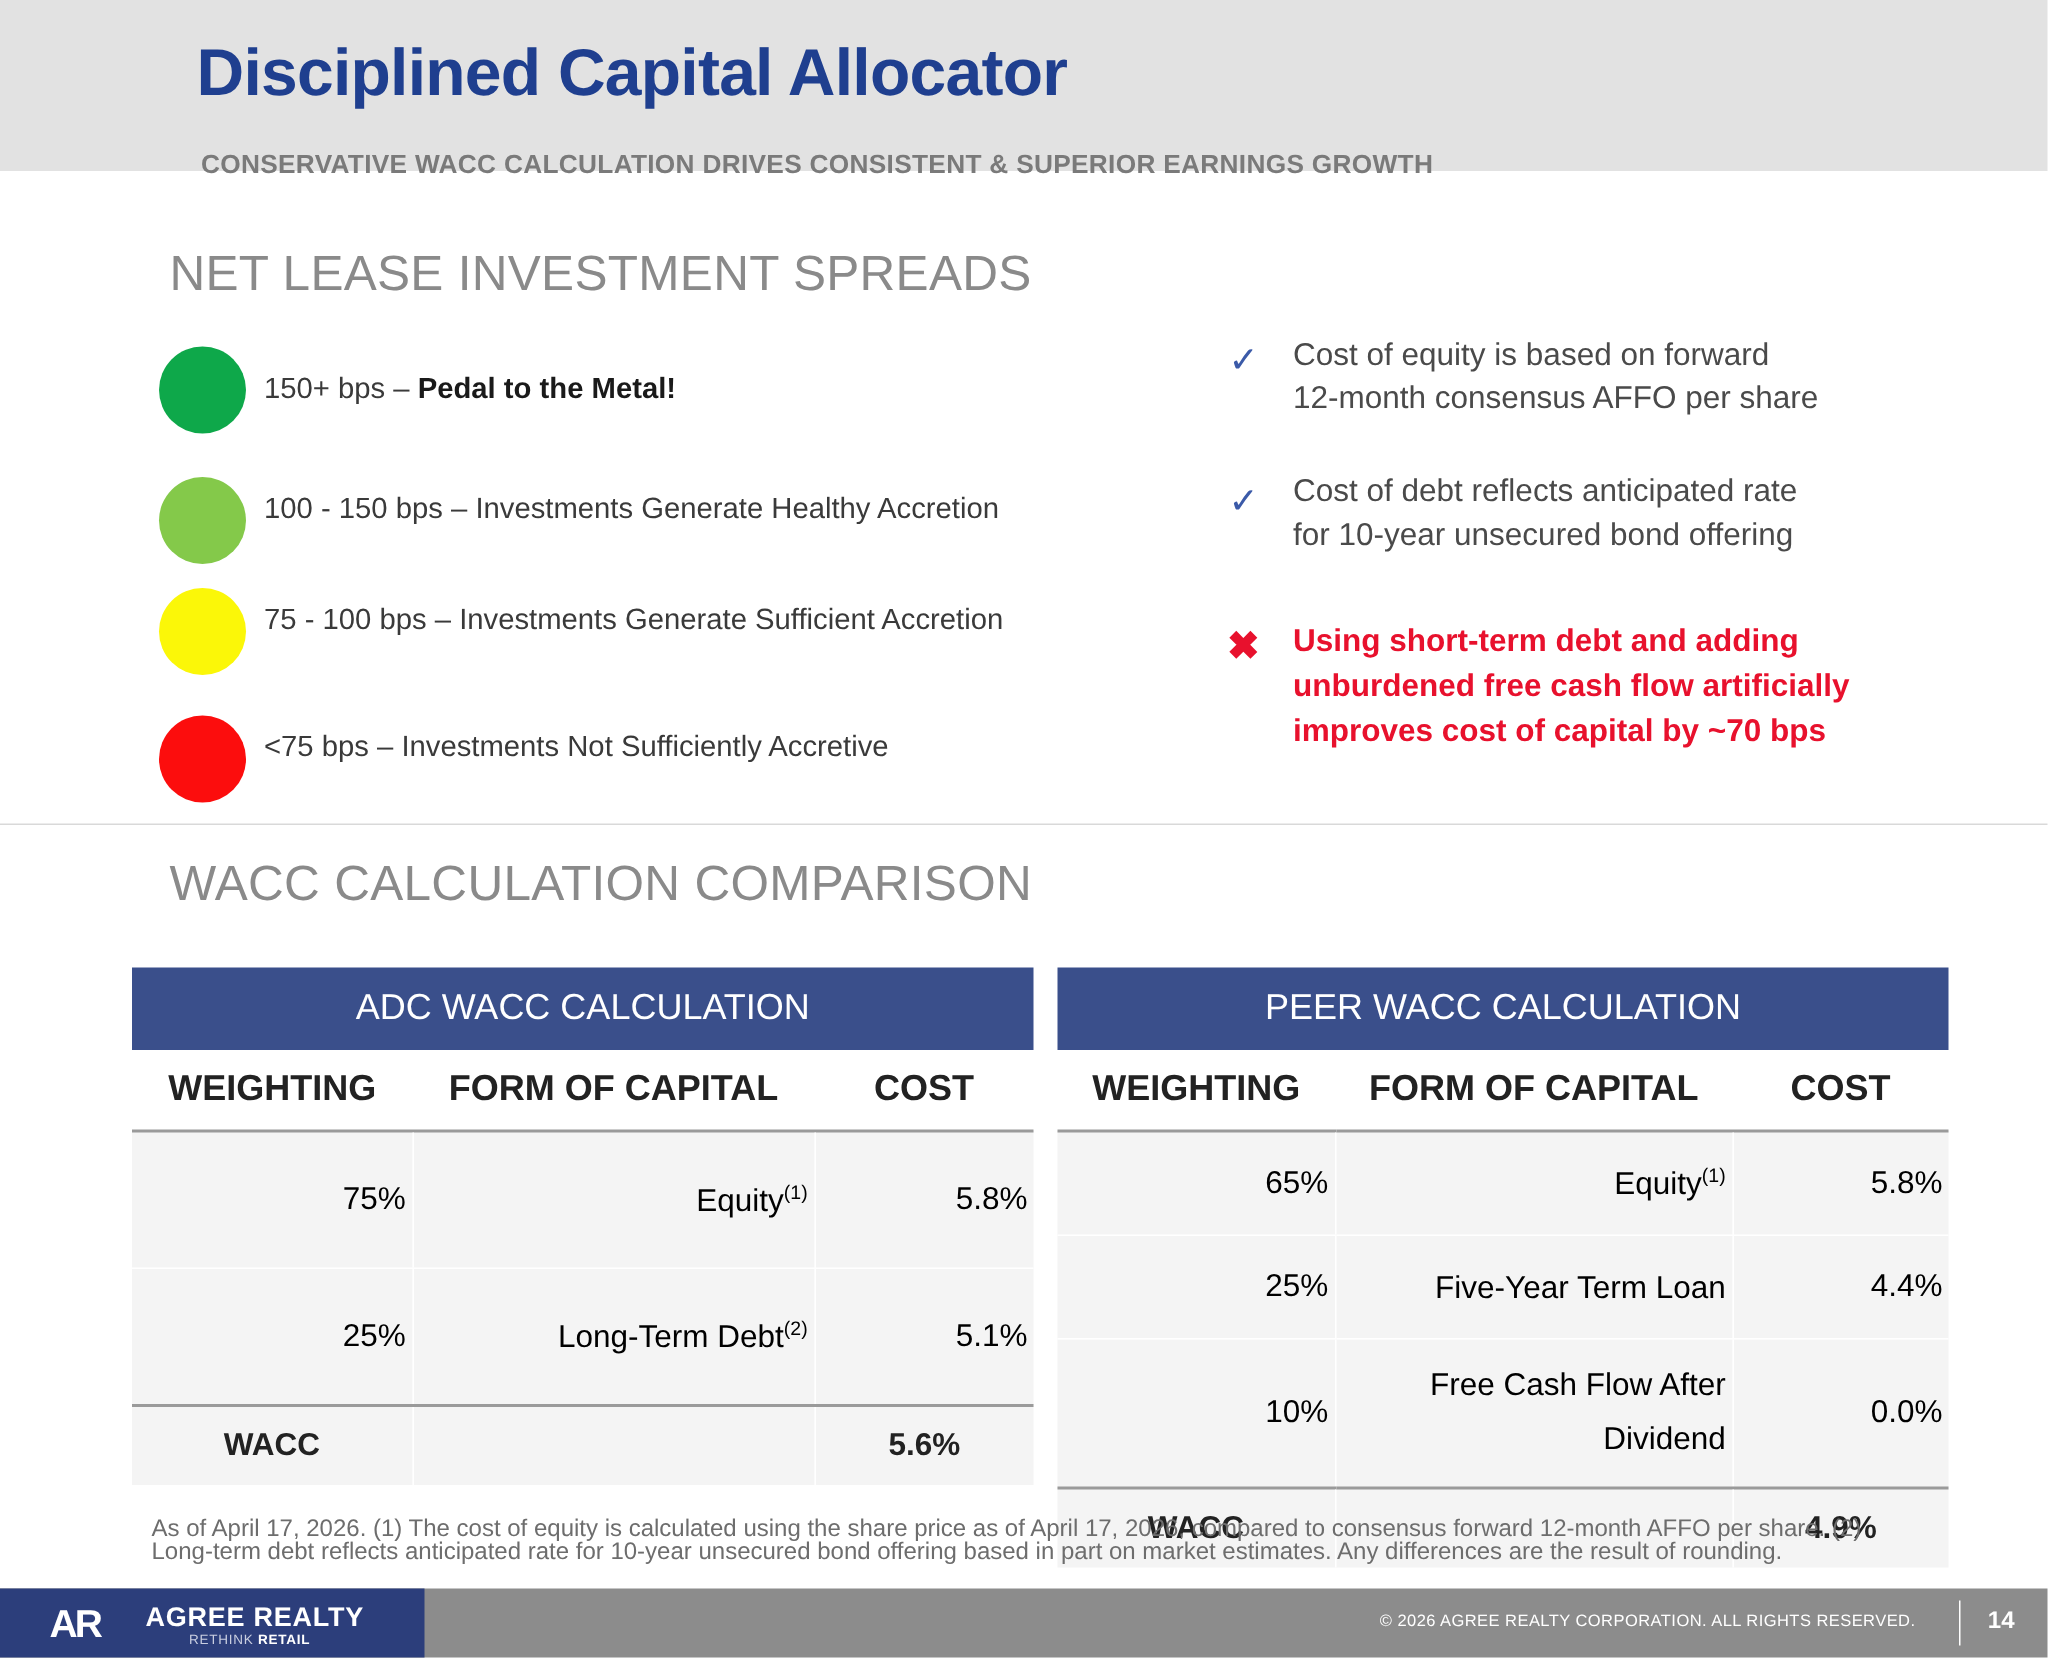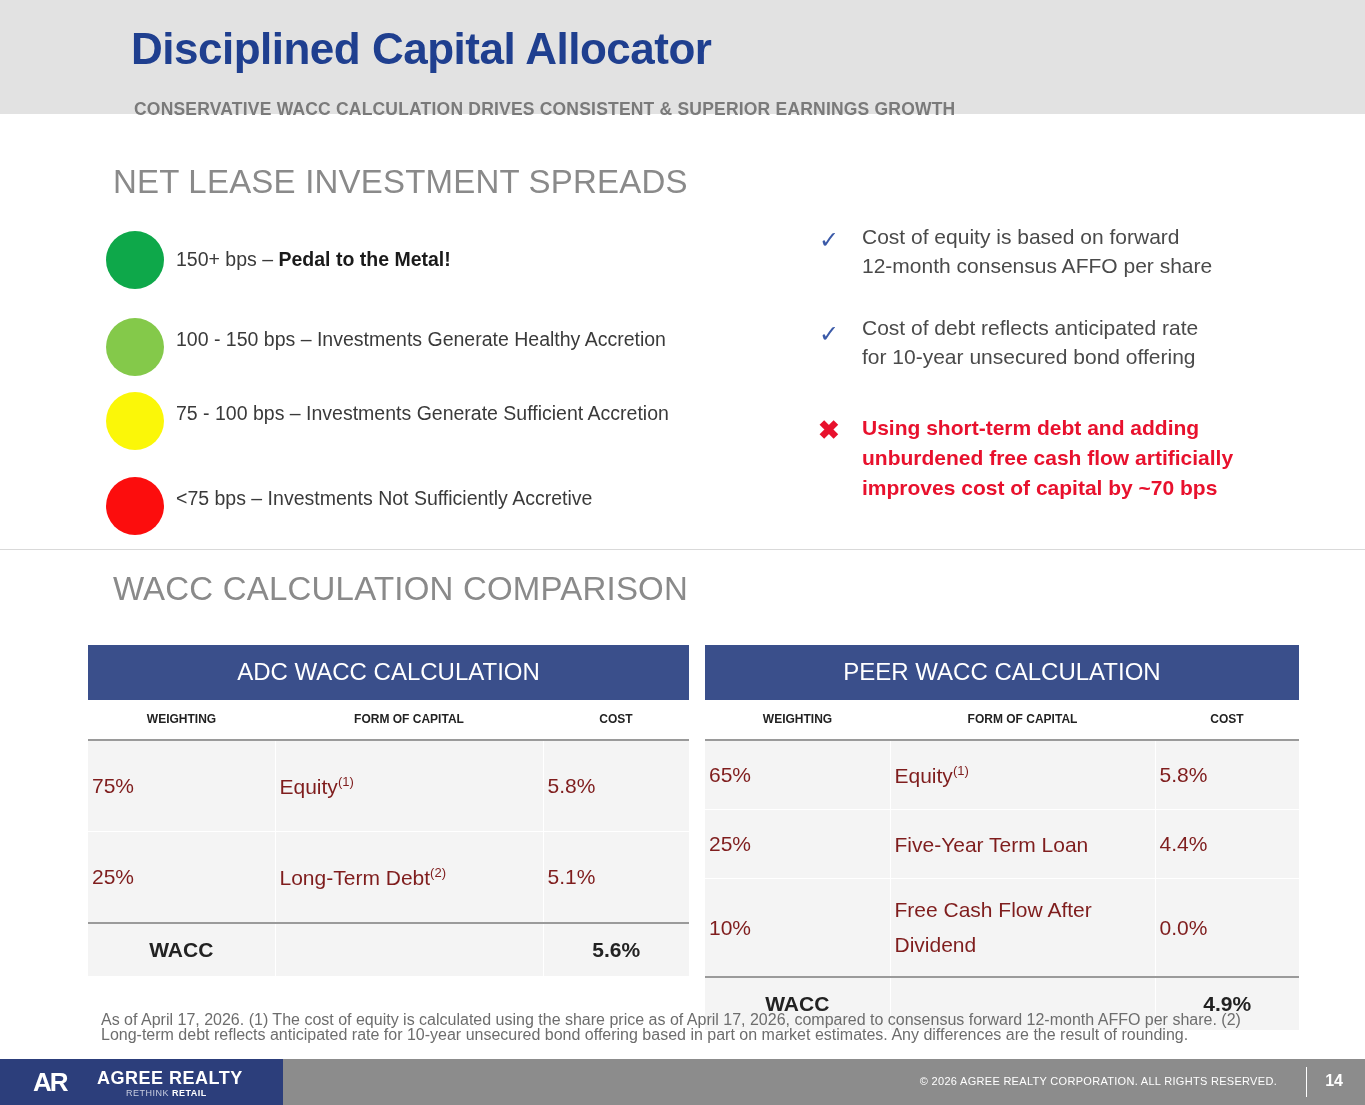--- a/index.html
+++ b/index.html
@@ -113,29 +113,29 @@
     color: #ffffff;
     font-size: 24px;
     text-align: center;
     padding: 13px 0 14px 0;
     font-weight: normal;
   }
   .tbl .col-hdr td {
     background: #ffffff;
     color: #222222;
     font-weight: bold;
-    font-size: 12px;
+    font-size: 24px;
     text-align: center;
     padding: 12px 0 13px 0;
     border-bottom: 2px solid #9a9a9a;
   }
   .tbl td.body-cell {
     font-size: 21px;
-    color: #7f1d1d;
-    text-align: left;
+    color: #000000;
+    text-align: right;
     background: #f4f4f4;
     border-bottom: 1px solid #ffffff;
     padding: 16px 4px;
   }
   .tbl td.vline { border-left: 1px solid #ffffff; border-right: 1px solid #ffffff; }
   .tbl tr.total td {
     font-size: 21px;
     font-weight: bold;
     color: #222222;
     background: #f4f4f4;

